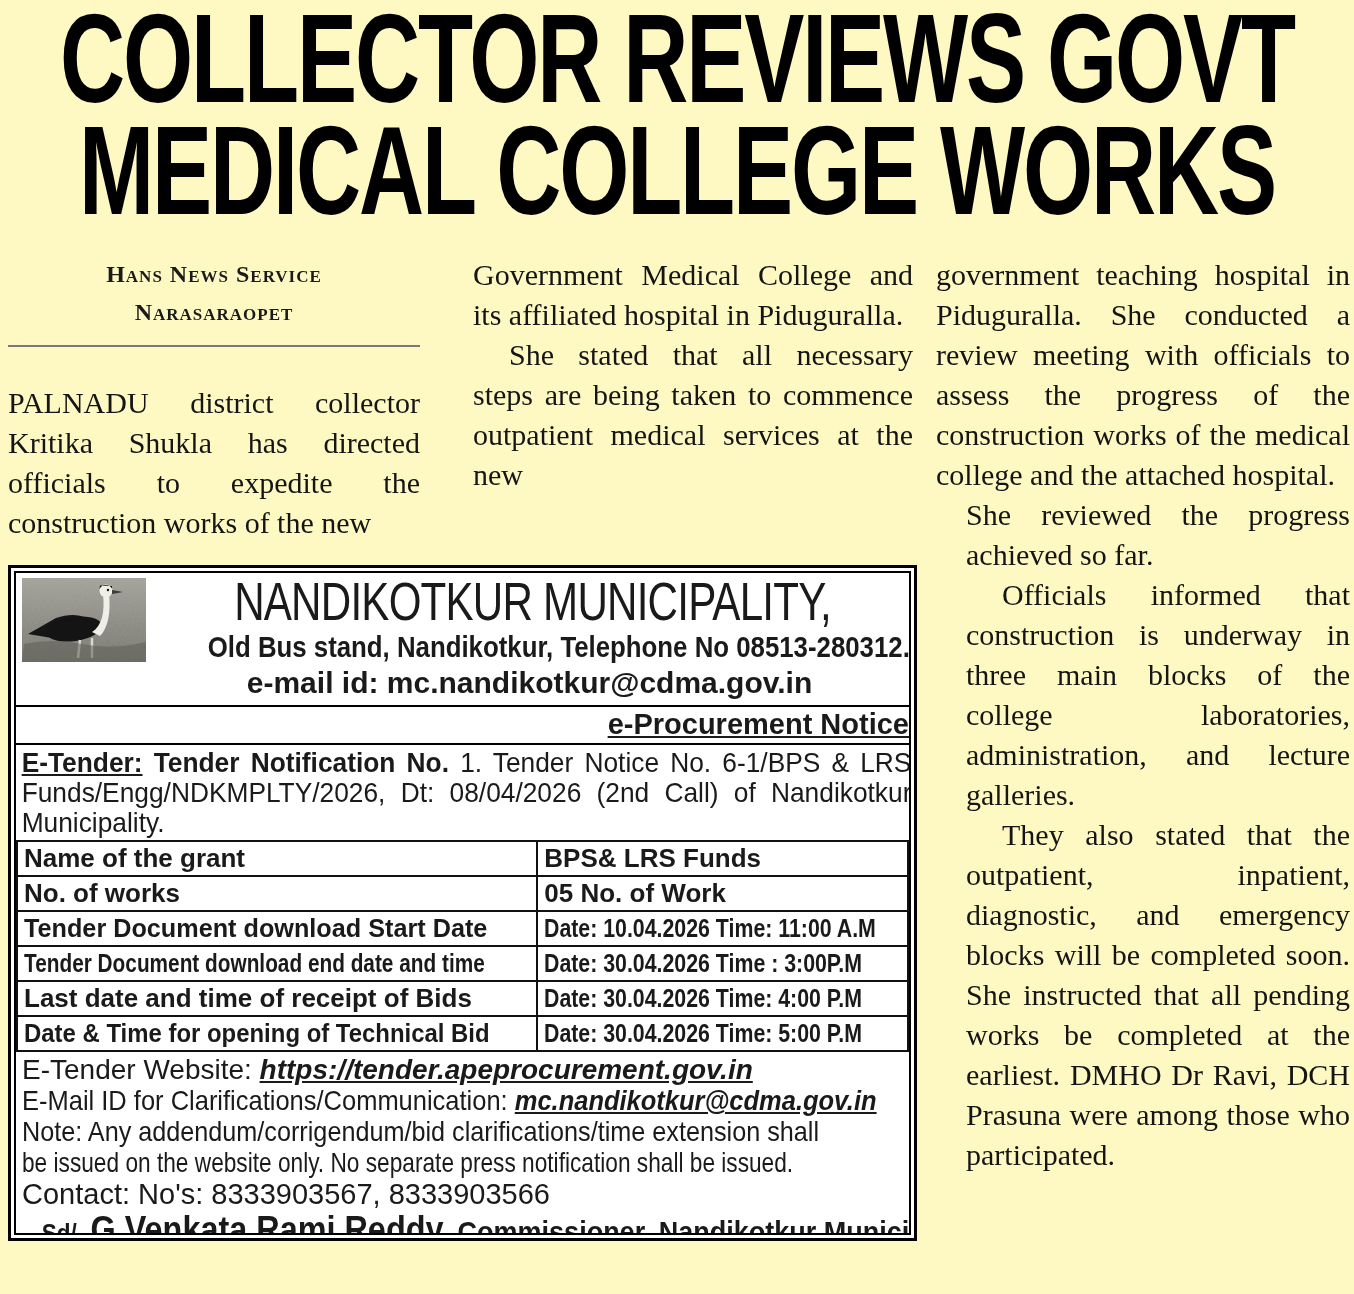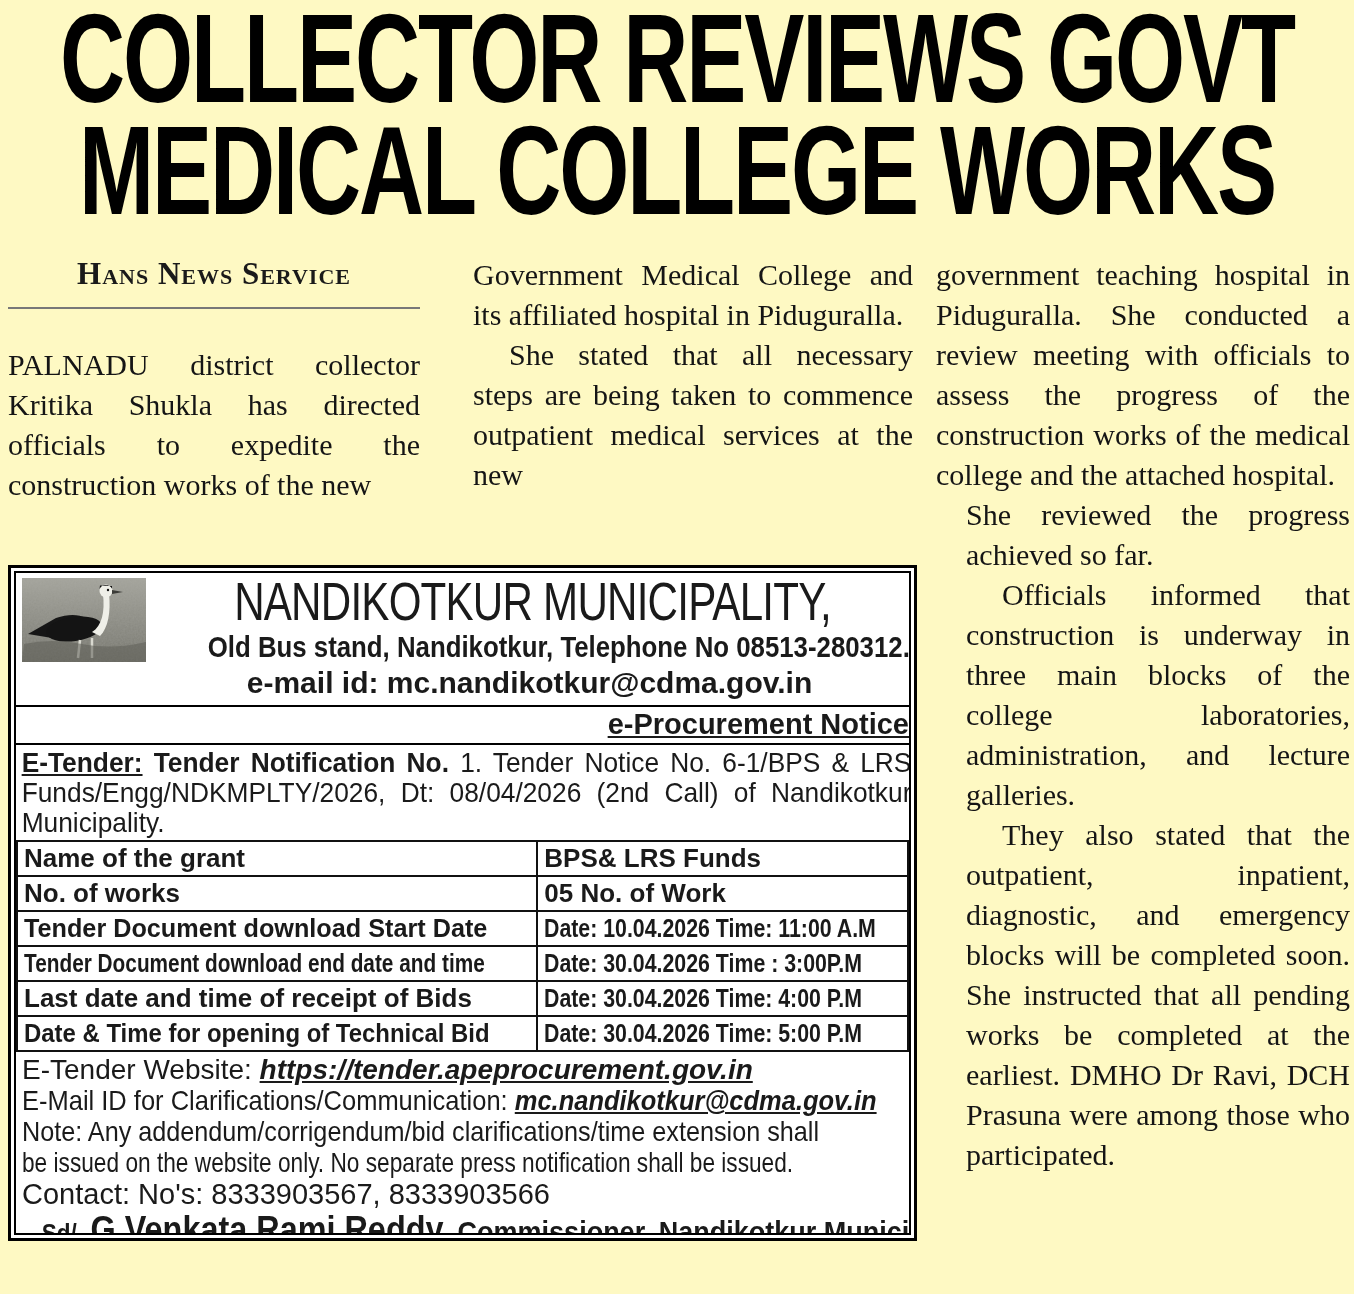--- a/index.html
+++ b/index.html
@@ -13,21 +13,21 @@
     font-size:127px;line-height:112px;letter-spacing:-3px;color:#000;white-space:nowrap;}
 
   
   .col{position:absolute;top:255px;font-size:30px;line-height:40px;text-align:justify;
        color:#151515;}
   .col p{margin:0;hyphens:auto;-webkit-hyphens:auto;}
   .col p.indent{text-indent:36px;}
   .col1{left:8px;width:412px;}
   .col2{left:473px;width:440px;}
   .col3{left:936px;width:414px;}
-  .byline{text-align:center;font-variant:small-caps;font-weight:600;font-size:31px;line-height:38px;
+  .byline{text-align:center;font-variant:small-caps;font-weight:600;font-size:24px;line-height:38px;
           letter-spacing:1px;color:#1a1a1a;}
   .byline-rule{border:none;border-top:2px solid #787878;margin:14px 0 0 0;}
   .col1 .story{margin-top:36px;}
   .col3-narrow{margin-left:30px;}
 
   
   .adbox{position:absolute;left:8px;top:565px;width:909px;height:676px;box-sizing:border-box;
          border:3px solid #000;padding:3px;background:#fff;
          font-family:"Liberation Sans", sans-serif;color:#1a1a1a;}
   .adbox-inner{border:2px solid #000;height:100%;box-sizing:border-box;overflow:hidden;}
@@ -77,20 +77,21 @@
 <div class="page">
 
   <h1 class="headline" style="margin:0;">
     <div>COLLECTOR REVIEWS GOVT</div>
     <div>MEDICAL COLLEGE WORKS</div>
   </h1>
 
   <div class="col col1">
     <div class="byline">
       <div>Hans News Service</div>
+      <div>Narasaraopet</div>
     </div>
     <hr class="byline-rule">
     <p class="story">PALNADU district collector Kritika Shukla has directed officials to expedite the construction works of the new</p>
   </div>
 
   <div class="col col2">
     <p>Government Medical College and its affiliated hospital in Piduguralla.</p>
     <p class="indent">She stated that all necessary steps are being taken to commence outpatient medical services at the new</p>
   </div>
 

